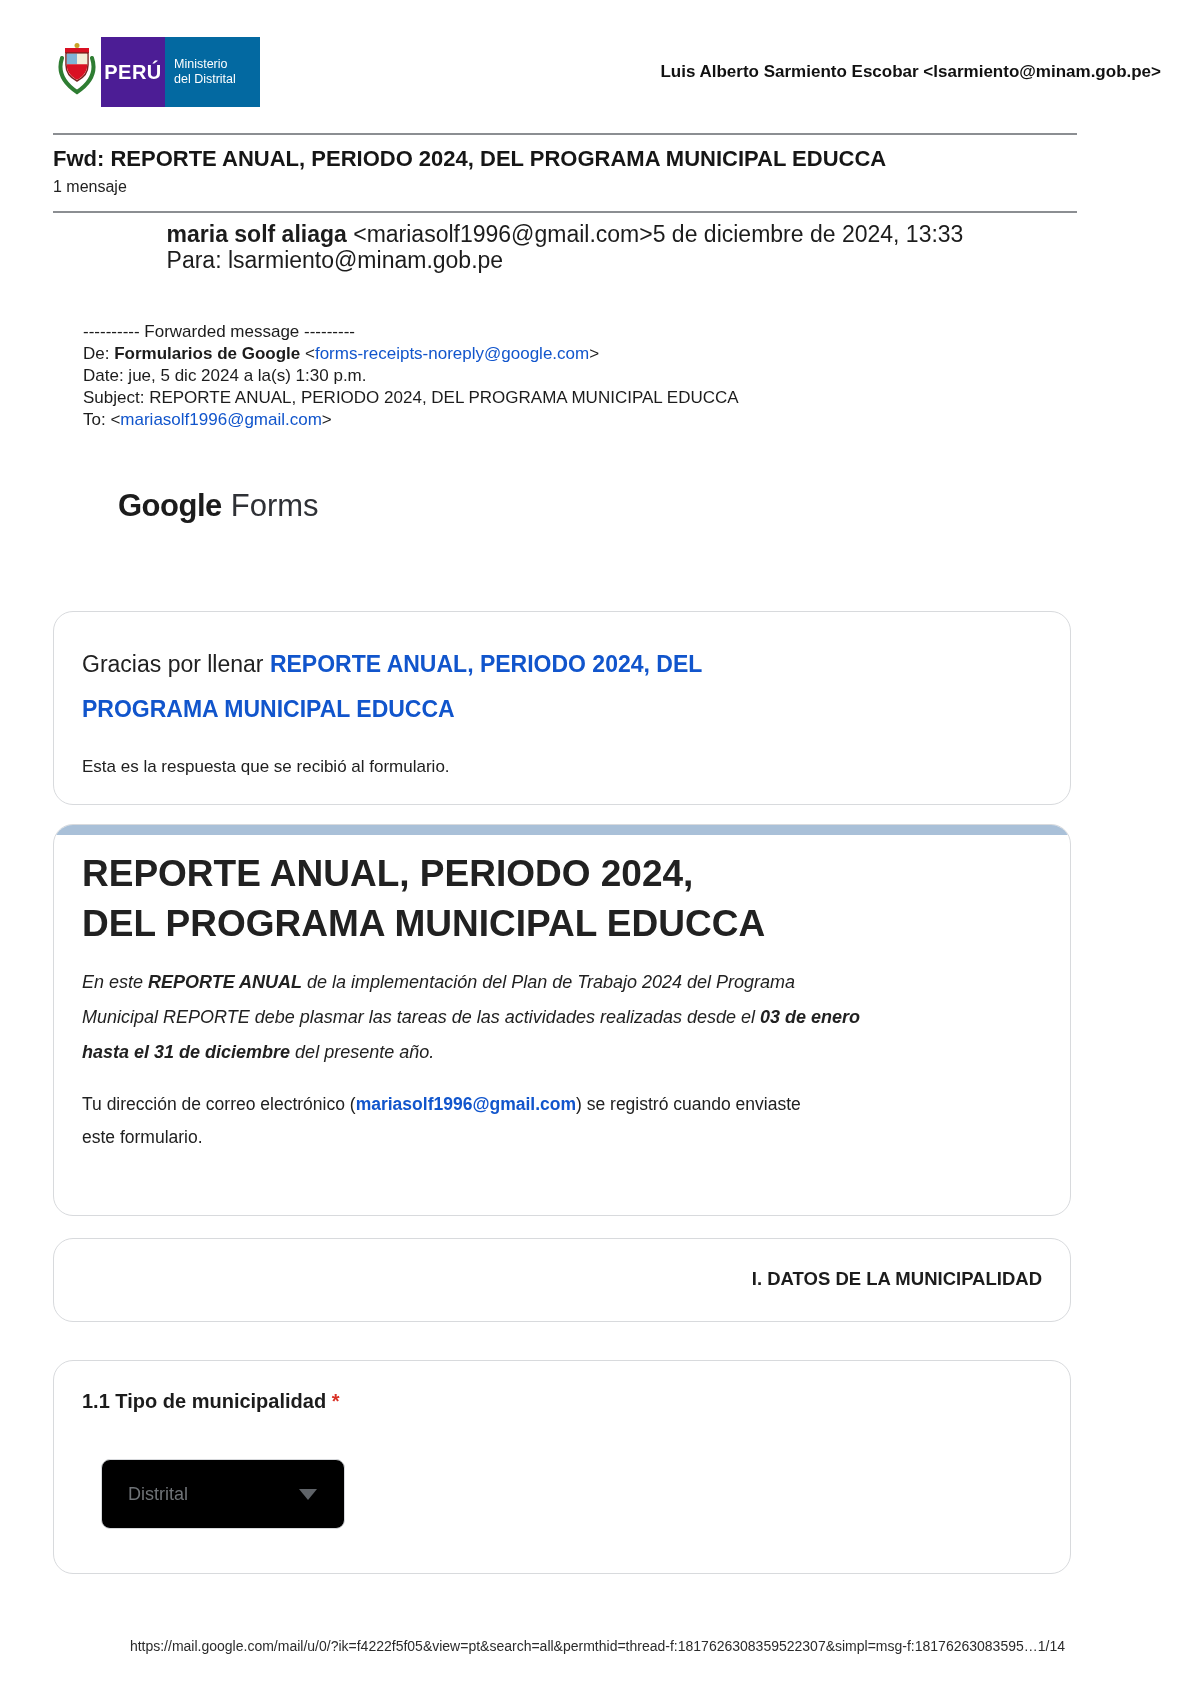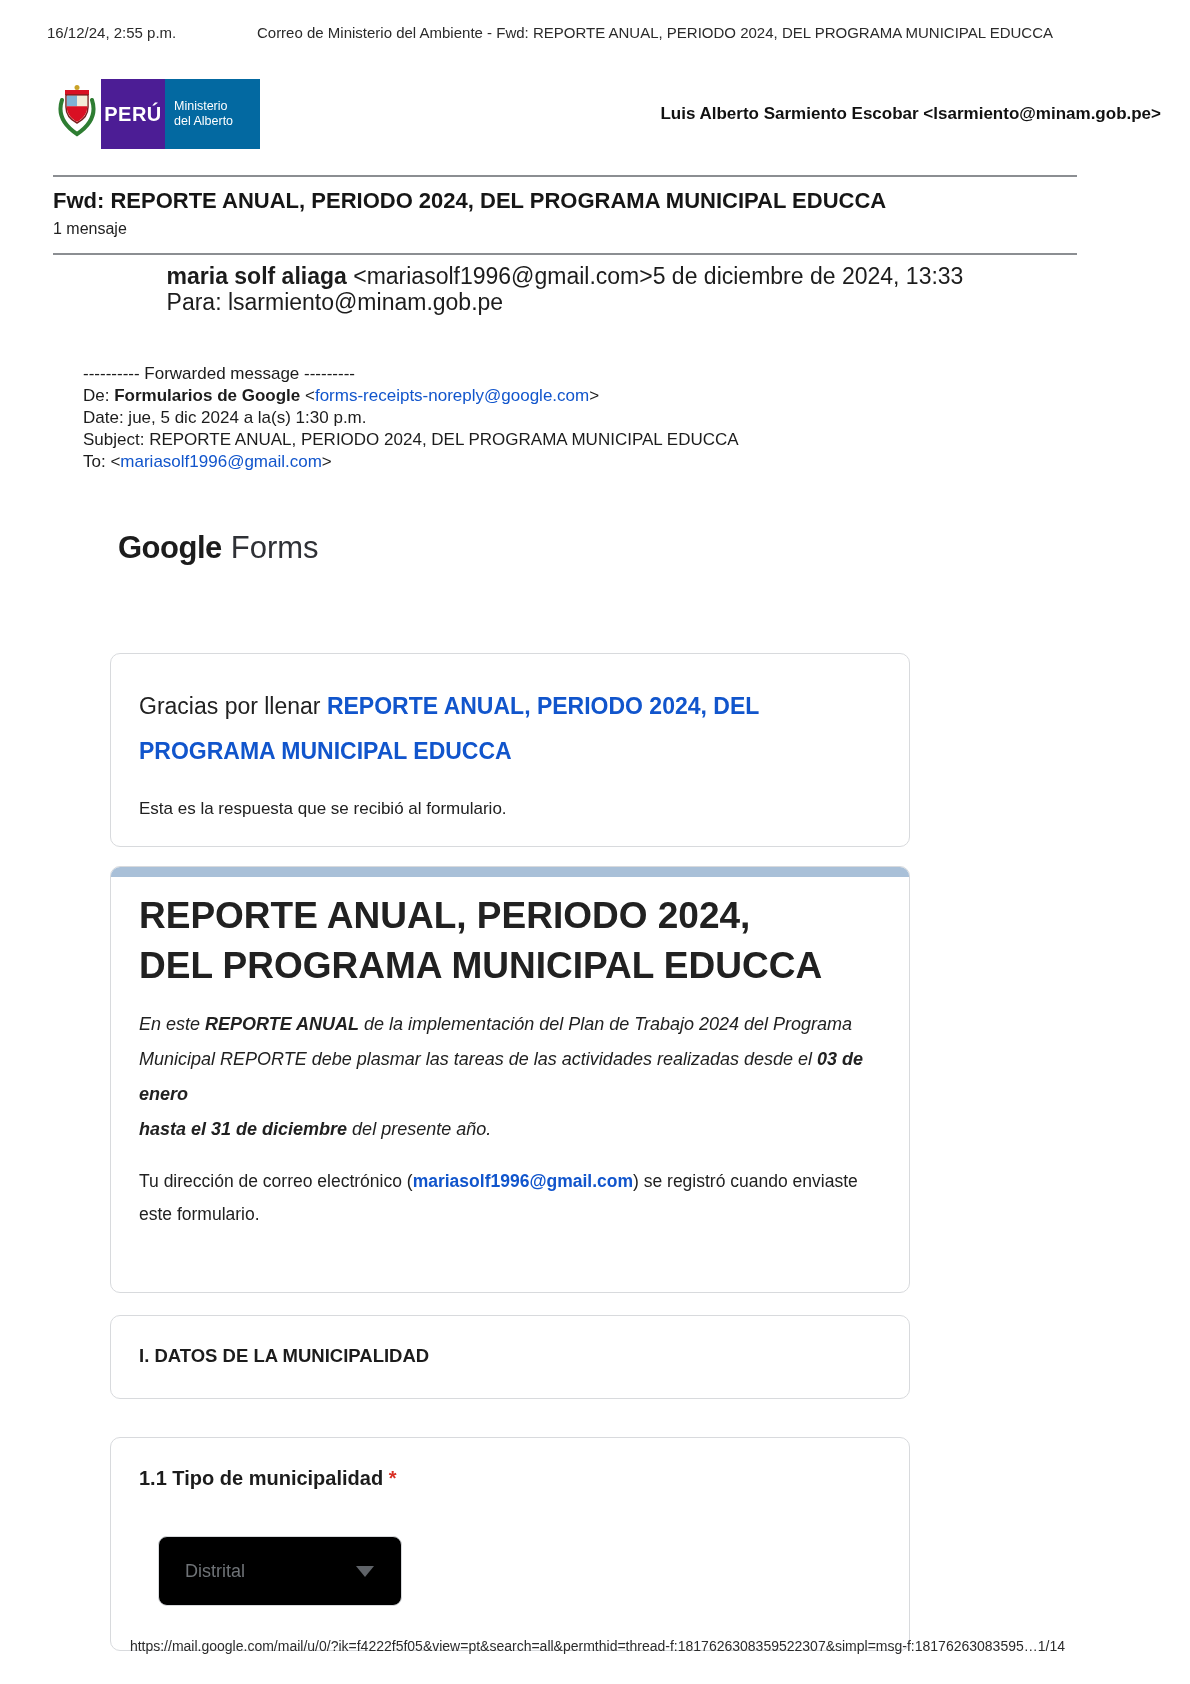--- a/index.html
+++ b/index.html
@@ -31,74 +31,70 @@
   .meta-row{margin-top:10px;display:flex;justify-content:center;font-size:23px;line-height:22px;color:#1c1c1c;}
   .from-line .b{font-weight:bold;}
   .para-line{margin-top:4px;}
   
   .fwd{margin:50px 0 0 30px;font-size:17px;line-height:22px;color:#1c1c1c;}
   
   .gforms{margin:56px 0 0 65px;font-size:31px;line-height:38px;color:#1c1c1c;}
   .gforms .g1{font-weight:600;letter-spacing:-0.5px;}
   .gforms .g2{font-weight:400;margin-left:9px;color:#2f3136;}
   
-  .card{margin-left:57px;width:800px;box-sizing:border-box;border:1.5px solid #d8dadd;border-radius:10px;background:#fff;overflow:hidden;}
+  .card{width:1018px;box-sizing:border-box;border:1.5px solid #d8dadd;border-radius:20px;background:#fff;overflow:hidden;}
   .card-thanks{margin-top:86px;padding:30px 28px 26px 28px;}
   .thanks-heading{font-size:23px;line-height:45px;color:#212121;}
   .thanks-sub{margin-top:24px;font-size:17px;line-height:22px;color:#212121;}
   .card-form{margin-top:19px;}
   .accent-bar{height:10px;background:#a9c0d8;}
   .card-form-body{padding:14px 28px 61px 28px;}
   .form-title{margin:0;font-size:37px;line-height:50px;font-weight:bold;color:#212121;}
   .form-desc{margin-top:16px;font-size:18px;line-height:35px;color:#212121;}
   .form-note{margin-top:18px;font-size:17.5px;line-height:33px;color:#212121;}
-  .card-section{margin-top:22px;padding:28px 28px 30px 28px;}
+  .card-section{margin-top:22px;padding:28px 28px 30px 28px;text-align:right;}
   .section-title{margin:0;font-size:18.5px;line-height:24px;font-weight:bold;color:#1c1c1c;}
   .card-question{margin-top:38px;padding:28px 28px 44px 28px;}
   .q-label{font-size:20px;line-height:24px;font-weight:bold;color:#1c1c1c;}
   .req{color:#d93025;font-weight:bold;}
   .select{margin-top:46px;margin-left:19px;width:244px;height:70px;box-sizing:border-box;border:1.5px solid #d7d9dc;border-radius:9px;display:flex;align-items:center;justify-content:space-between;padding:0 27px 0 26px;cursor:pointer;background:#000000;}
   .select-value{font-size:18px;color:#6f7377;}
   .caret{width:0;height:0;border-left:9px solid transparent;border-right:9px solid transparent;border-top:11px solid #5f6368;}
   
   .rl-line{display:block;}
   .rl-b{font-weight:bold;}
   .rl-i{font-style:italic;}
   .rl-bi{font-style:italic;font-weight:bold;}
   .rl-link{color:#1155cc;}
 </style>
 </head>
 <body>
 
 <div class="page">
 
-  <div class="print-header">
-    <span class="ph-date">16/12/24, 2:55 p.m.</span>
-    <span class="ph-title">Correo de Ministerio del Ambiente - Fwd: REPORTE ANUAL, PERIODO 2024, DEL PROGRAMA MUNICIPAL EDUCCA</span>
-  </div>
 
   <div class="brand-row">
     <div class="logo">
       <div class="logo-emblem">
         <svg width="42" height="60" viewBox="0 0 42 60" aria-hidden="true">
           <path d="M6 16 C2 28 6 40 21 50 C36 40 40 28 36 16" fill="none" stroke="#2e7d32" stroke-width="4" stroke-linecap="round"></path>
           <rect x="9" y="6" width="24" height="5" fill="#d91023"></rect>
           <path d="M10 11 h22 v12 c0 9 -7 14 -11 16 c-4 -2 -11 -7 -11 -16 z" fill="#fdf6e3" stroke="#7a1f1f" stroke-width="1.5"></path>
           <rect x="10.8" y="11.8" width="10.2" height="10.5" fill="#7fb3d5"></rect>
           <rect x="21" y="11.8" width="10.2" height="10.5" fill="#f3ecd8"></rect>
           <path d="M10.8 22.3 h20.4 v1 c0 8 -6.4 12.6 -10.2 14.5 c-3.8 -1.9 -10.2 -6.5 -10.2 -14.5 z" fill="#d91023"></path>
           <circle cx="21" cy="3.5" r="2.5" fill="#c9a227"></circle>
         </svg>
       </div>
       <div class="logo-red">
         <span>PERÚ</span>
       </div>
       <div class="logo-gray">
         <span>Ministerio</span>
-        <span>del Alberto</span>
+        <span>del Distrital</span>
       </div>
     </div>
     <div class="owner">Luis Alberto Sarmiento Escobar &lt;lsarmiento@minam.gob.pe&gt;</div>
   </div>
 
   <div class="content">
     <hr class="rule rule-1">
     <h1 class="subject">Fwd: REPORTE ANUAL, PERIODO 2024, DEL PROGRAMA MUNICIPAL EDUCCA</h1>
     <div class="msg-count">1 mensaje</div>
     <hr class="rule rule-2">

